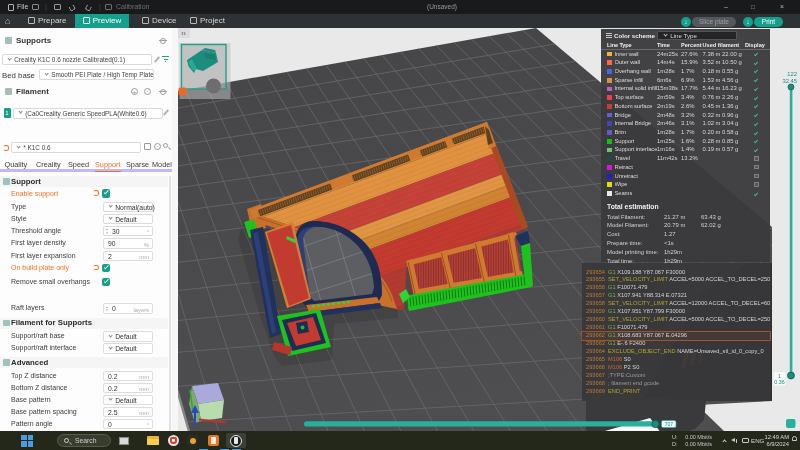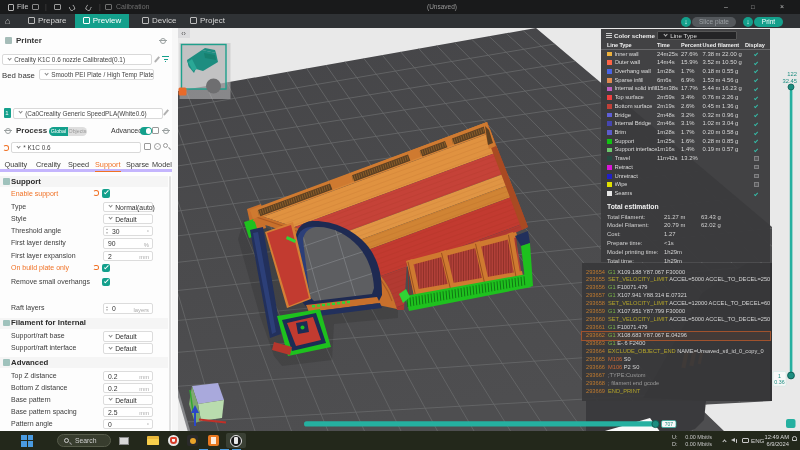--- a/index.html
+++ b/index.html
@@ -137,50 +137,43 @@
  <span class="tab" style="left:190px"><span class="tabico"></span>Project</span>
  <span class="cirbtn" style="left:681px">↓</span>
  <span class="pillbtn" style="left:692px; width:44px; background:#54585c; color:#9aa0a4;">Slice plate</span>
  <span class="cirbtn" style="left:743px">↓</span>
  <span class="pillbtn" style="left:754px; width:29px; background:#14a08c;">Print</span>
 </div>
 
 <div id="leftpanel">
   <div class="hrow" style="top:8px">
         <span class="hico"></span>
-        <span class="hlab">Printer</span>
+        <span class="hlab">Supports</span>
     <span class="gear" style="right:6px; top:2px"></span>
       </div>
   <div class="selbox" style="left:2px; top:26px; width:150px; height:11px"><i class="chevd"></i>Creality K1C 0.6 nozzle Calibrated(0.1)</div>
   <span class="penc" style="left:156px; top:28px"></span>
   <span class="funn" style="left:162px; top:28px">
         <i style="top:0; width:7px"></i>
         <i style="top:2.5px; left:1.5px; width:4px"></i>
         <i style="top:5px; left:2.8px; width:1.5px"></i>
       </span>
   <div style="position:absolute; left:2px; top:43px; font-size:7.8px; color:#333">Bed base</div>
   <div class="selbox" style="left:39px; top:41px; width:115px; height:11px"><i class="chevd"></i>Smooth PEI Plate / High Temp Plate</div>
+  <div class="hrow" style="top:59px">
+        <span class="hico"></span>
+        <span class="hlab">Filament</span>
+    <span style="position:absolute; right:34px; top:1px; width:7px; height:7px; border:1px solid #999; border-radius:50%; color:#888; font-size:6px; line-height:6px; text-align:center">+</span>
+    <span style="position:absolute; right:21px; top:1px; width:7px; height:7px; border:1px solid #999; border-radius:50%; color:#888; font-size:6px; line-height:5.5px; text-align:center">-</span>
+    <span class="gear" style="right:6px; top:2px"></span>
+      </div>
   <div style="position:absolute; left:3.5px; top:80px; width:7px; height:10px; background:#14a08c;
     color:#fff; font-size:6px; text-align:center; line-height:10px; border-radius:1px">1</div>
   <div class="selbox" style="left:13px; top:79.5px; width:150px; height:11px"><i class="chevd"></i>(Ca0Creality Generic SpeedPLA(White0.6)</div>
   <span class="penc" style="left:165px; top:81px"></span>
-  <div class="hrow" style="top:98px">
-    <span class="gear" style="left:5px; top:2px"></span>
-        <span class="hlab">Process</span>
-    <span style="position:absolute; left:49px; top:0.5px; width:19px; height:9px; background:#14a08c;
-      border-radius:4.5px 0 0 4.5px; color:#fff; font-size:5.3px; text-align:center; line-height:9px">Global</span>
-    <span style="position:absolute; left:68px; top:0.5px; width:19px; height:9px; background:#dedede;
-      border-radius:0 4.5px 4.5px 0; color:#999; font-size:5.3px; text-align:center; line-height:9px">Objects</span>
-    <span style="position:absolute; left:111px; top:1px; font-size:7px; color:#333">Advanced</span>
-    <span style="position:absolute; left:140px; top:1px; width:12px; height:7.5px; background:#14a08c; border-radius:4px">
-      <span style="position:absolute; right:1px; top:1px; width:5.5px; height:5.5px; background:#fff; border-radius:50%"></span>
-        </span>
-    <span style="position:absolute; right:13px; top:1px; width:7px; height:7px; border:1px solid #999; border-radius:1px"></span>
-    <span class="gear" style="right:3px; top:2px"></span>
-  </div>
   <span class="ric" style="left:3px; top:117px"></span>
   <div class="selbox" style="left:11px; top:114px; width:130px; height:11px"><i class="chevd"></i>* K1C 0.6</div>
   <span style="position:absolute; left:144px; top:115px; width:7px; height:7px; border:1px solid #999; border-radius:1px"></span>
   <span style="position:absolute; left:154px; top:115px; width:7px; height:7px; border:1px solid #999; border-radius:50%; color:#999; font-size:6px; line-height:5.5px; text-align:center">-</span>
   <span class="magn" style="left:163px; top:115px"></span>
   <div class="tabs2">
     <span class="t2" style="left:4.5px">Quality</span>
     <span class="t2" style="left:36px">Creality</span>
     <span class="t2" style="left:68px">Speed</span>
     <span class="t2" style="left:95px; color:#f07226; border-bottom:1.5px solid #f07226; padding-bottom:1.5px">Support</span>
@@ -230,21 +223,21 @@
         <span class="cb" style="left:101.5px">
           <i class="ckw"></i>
         </span>
       </div>
 <div class="prow" style="top:275px">
         <span class="plab">Raft layers</span>
         <span class="ibox" style="padding-left:8px"><span class="spin">▲<br>▼</span>0<span class="unit">layers</span></span>
       </div>
 <div class="shead" style="top:289.5px">
         <span class="sic"></span>
-        <b>Filament for Internal</b>
+        <b>Filament for Supports</b>
       </div>
 <div class="prow" style="top:303px">
         <span class="plab">Support/raft base</span>
         <span class="ibox"><i class="chevd"></i>Default</span>
       </div>
 <div class="prow" style="top:315px">
         <span class="plab">Support/raft interface</span>
         <span class="ibox"><i class="chevd"></i>Default</span>
       </div>
 <div class="shead" style="top:329px">

